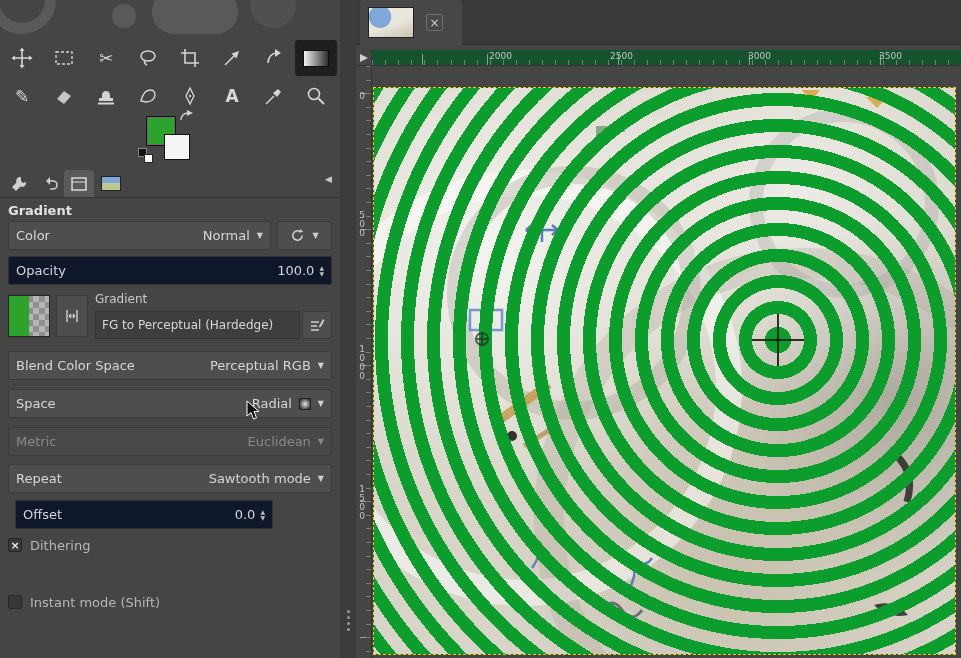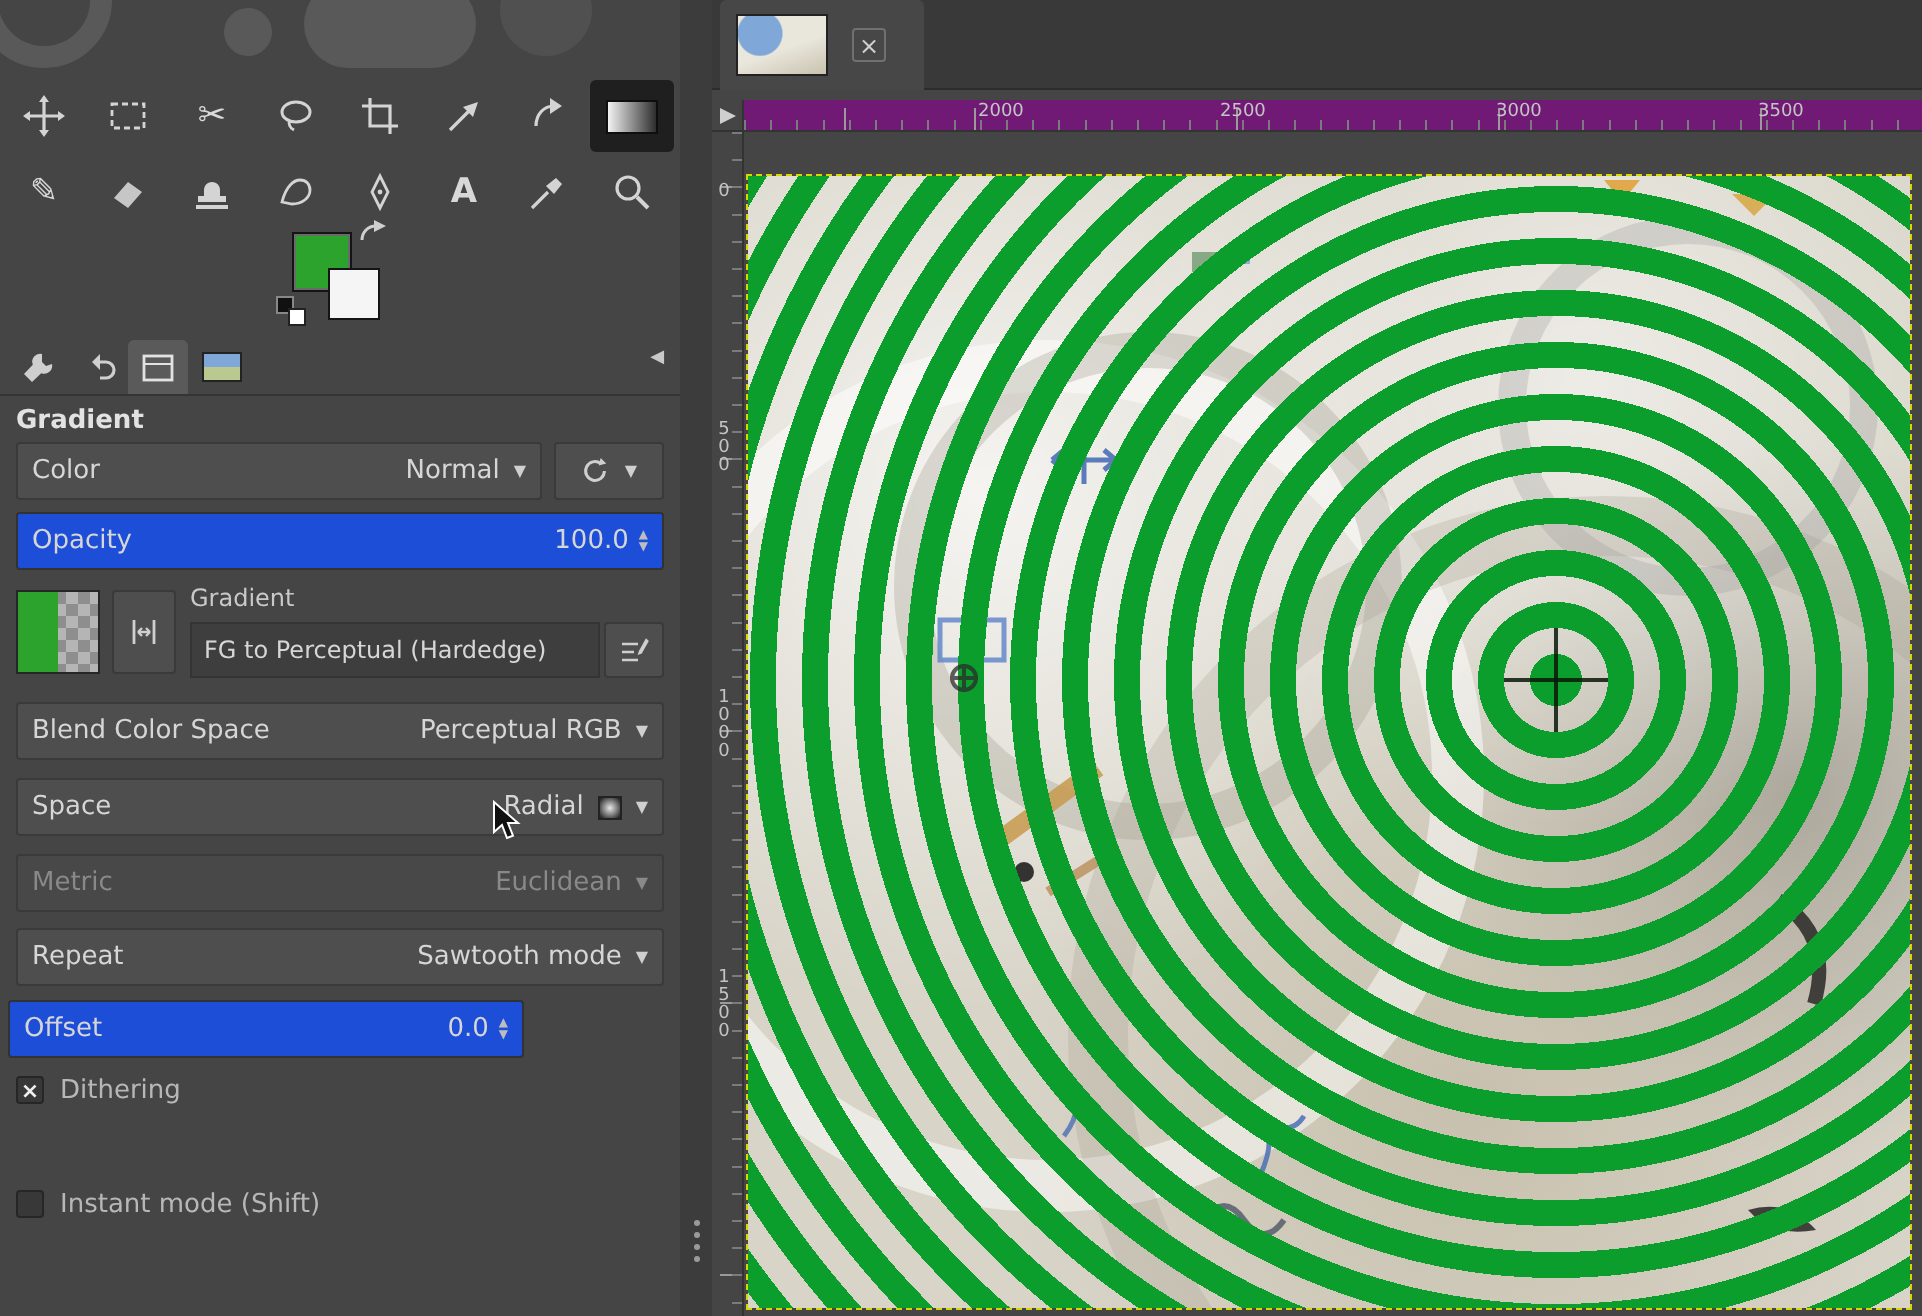--- a/index.html
+++ b/index.html
@@ -31,21 +31,21 @@
   .dock-tab.selected{background:#5a5a5a}
   .collapse-btn{position:absolute;right:8px;top:6px;font-size:9px;color:#c9c9c9}
 
   
   .opt-title{left:8px;top:203px;font-weight:bold;color:#e2e2e2}
   .row{position:absolute;height:29px;background:#4e4e4e;border:1px solid #3a3a3a;
        border-radius:2px;display:flex;align-items:center;padding:0 7px}
   .row .lab{white-space:nowrap}
   .row .val{margin-left:auto;white-space:nowrap}
   .dd{font-size:8px;margin-left:7px;color:#cfcfcf}
-  .slider{background:#1d4ed8;border:1px solid #323232}
+  .slider{background:#0f172a;border:1px solid #323232}
   .spin{display:flex;flex-direction:column;margin-left:5px;color:#bdbdbd}
   .spin span{font-size:6px;line-height:6px}
   .disabled,.disabled *{color:#898989!important}
   .shape-prev{width:12px;height:12px;margin-left:7px;border:1px solid #222;
               background:radial-gradient(circle,#e8e8e8 0%,#2b2b2b 90%)}
   .chk{position:absolute;display:flex;align-items:center;height:16px}
   .chk .box{width:14px;height:14px;background:#383838;border:1px solid #262626;border-radius:2px;
             display:flex;align-items:center;justify-content:center;margin-right:8px}
   .chk .mark{font-size:11px;font-weight:bold;color:#efefef;line-height:1}
   .chk-label{color:#b7b7b7}
@@ -74,21 +74,21 @@
              display:flex;align-items:center;padding:0 8px;border-radius:3px 3px 0 0}
   .tab-thumb{width:46px;height:31px;border:1px solid #222;
      background:
        radial-gradient(circle at 25% 30%,#7fa7d8 0 28%,rgba(0,0,0,0) 30%),
        linear-gradient(160deg,#e9e6dc 0 55%,#c9c2ae 100%)}
   .tab-close{margin-left:12px;width:17px;height:17px;border:1px solid #707070;border-radius:2px;
              display:flex;align-items:center;justify-content:center;font-size:12px;color:#d0d0d0;line-height:1}
 
   .ruler-corner{left:356px;top:50px;width:16px;height:16px;background:#454545;border-right:1px solid #333;border-bottom:1px solid #333}
   .corner-tri{position:absolute;left:4px;top:4px;width:0;height:0;border-left:8px solid #cfcfcf;border-top:4px solid transparent;border-bottom:4px solid transparent}
-  .h-ruler{left:372px;top:50px;width:589px;height:16px;background:#701a75;border-bottom:1px solid #333;overflow:hidden}
+  .h-ruler{left:372px;top:50px;width:589px;height:16px;background:#14532d;border-bottom:1px solid #333;overflow:hidden}
   .h-ruler::after{content:"";position:absolute;left:0;right:0;bottom:0;height:5px;
      background:repeating-linear-gradient(90deg,#7b7b7b 0 1px,transparent 1px 13.1px)}
   .h-ruler::before{content:"";position:absolute;left:0;right:0;bottom:0;height:11px;
      background:repeating-linear-gradient(90deg,#9a9a9a 0 1px,transparent 1px 131px);background-position-x:115px}
   .h-lab{position:absolute;top:1px;font-size:9px;color:#c4c4c4}
   .v-ruler{left:356px;top:66px;width:16px;height:592px;background:#454545;border-right:1px solid #333;overflow:hidden}
   .v-ruler::after{content:"";position:absolute;top:0;bottom:0;right:0;width:5px;
      background:repeating-linear-gradient(180deg,#7b7b7b 0 1px,transparent 1px 13.6px)}
   .v-ruler::before{content:"";position:absolute;top:0;bottom:0;right:0;width:11px;
      background:repeating-linear-gradient(180deg,#9a9a9a 0 1px,transparent 1px 136px);background-position-y:27px}
@@ -300,21 +300,21 @@
     <span class="val">Euclidean</span>
     <span class="dd">▼</span>
   </div>
 
   <div class="row" style="left:8px;top:464px;width:324px">
     <span class="lab">Repeat</span>
     <span class="val">Sawtooth mode</span>
     <span class="dd">▼</span>
   </div>
 
-  <div class="row slider" style="left:4px;top:500px;width:258px">
+  <div class="row slider" style="left:15px;top:500px;width:258px">
     <span class="lab">Offset</span>
     <span class="val">0.0</span>
     <span class="spin">
       <span>▲</span>
       <span>▼</span>
     </span>
   </div>
 
   <div class="chk" style="left:8px;top:537px">
     <span class="box">

